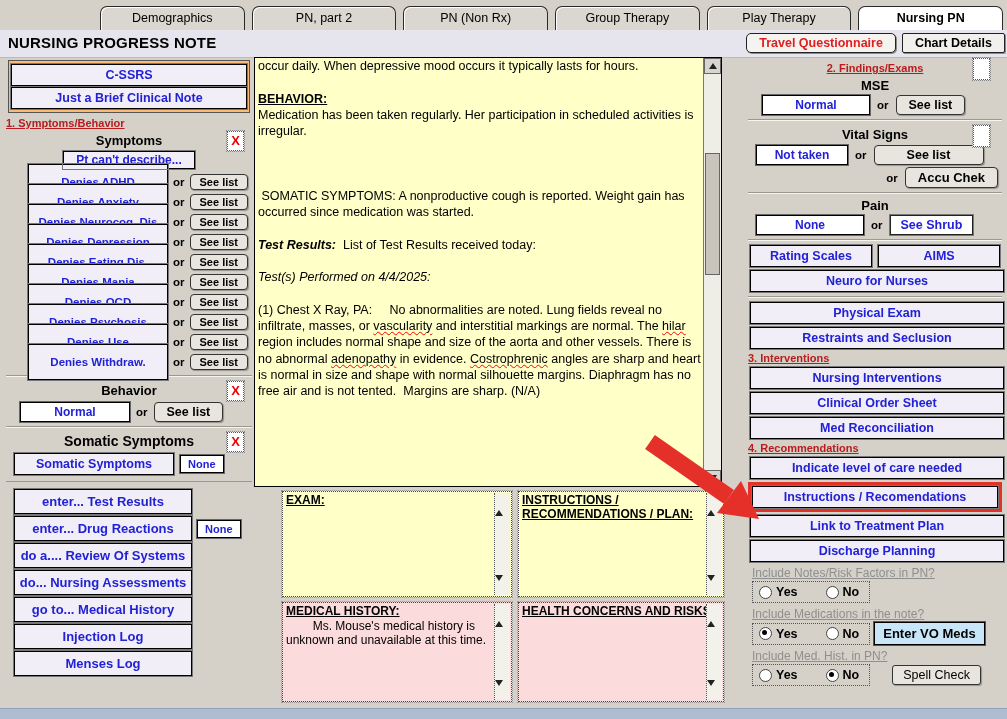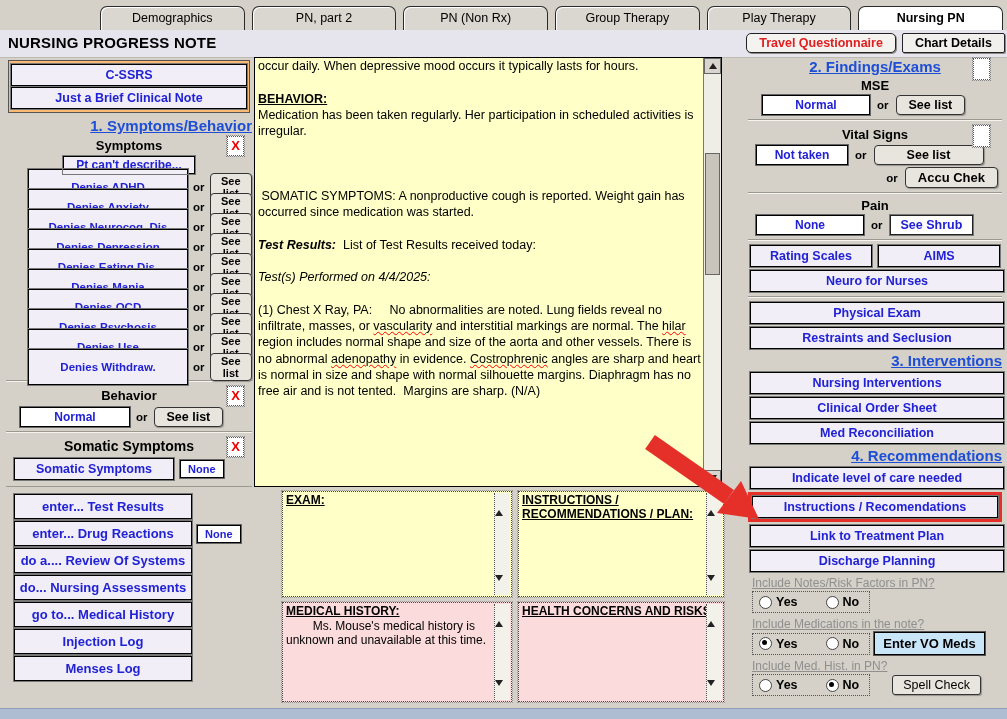--- a/index.html
+++ b/index.html
@@ -22,35 +22,35 @@
 
   
   .lav-btn{display:block;background:#f1eef7;border:1px solid #000;outline:1px solid #777;
            color:#2121d6;font-weight:bold;font-size:12.5px;text-align:center;padding:3px 2px;
            font-family:"Liberation Sans",sans-serif;width:100%;box-sizing:border-box;}
   .white-btn{background:#fff;border:1px solid #000;outline:1px solid #666;color:#2121d6;font-weight:bold;
              font-size:12px;text-align:center;padding:2px 6px;font-family:"Liberation Sans",sans-serif;}
   .seelist{background:#e8e5de;border:1px solid #333;border-radius:4px;color:#000;font-weight:bold;
            font-size:11px;padding:1px 9px;box-shadow:1px 1px 1px #96938c;font-family:"Liberation Sans",sans-serif;}
   .or{font-size:11.5px;font-weight:bold;color:#000;}
-  .red-header{color:#1d4ed8;font-weight:bold;font-size:15px;text-align:right;text-decoration:underline;}
+  .red-header{color:#b91c1c;font-weight:bold;font-size:11px;text-align:left;text-decoration:underline;}
   .bold-label{font-weight:bold;font-size:13px;color:#000;}
   .xbox{display:inline-block;width:15px;height:18px;background:#fff;border:1px dotted #555;outline:1px dotted #888;
         color:#e00;font-weight:bold;font-size:13px;text-align:center;line-height:18px;}
   .sep{border-top:1px solid #9b988f;border-bottom:1px solid #f6f4ef;margin:4px 0;}
 
   
   .col-left{position:absolute;left:6px;top:60px;width:246px;height:648px;}
   .group-box{border:1px solid #555;padding:2px;margin:0 2px 2px 2px;background:#fdba74;}
   .group-box .lav-btn{margin:1px 0;padding:3px 0;}
   .sym-hdr-row{position:relative;text-align:center;margin-top:2px;height:19px;}
   .sym-hdr-row .xbox{position:absolute;right:8px;top:0;}
   .ptbtn{width:132px;margin:1px auto 3px auto;padding:1px 0;font-size:12px;}
   .sym-row{display:flex;align-items:center;gap:5px;margin:1px 0 1px 22px;height:19px;}
-  .sym-row .sym-btn{width:160px;padding:11px 0;font-size:11.5px;flex:none;}
+  .sym-row .sym-btn{width:140px;padding:11px 0;font-size:11.5px;flex:none;}
   .value-row{display:flex;align-items:center;gap:6px;margin:2px 0 2px 14px;}
   .value-row .white-btn{width:110px;flex:none;}
   .value-row .seelist.big{font-size:12.5px;padding:2px 12px;}
   .somatic-row{display:flex;align-items:center;gap:6px;margin:2px 2px;}
   .somatic-row .lav-btn{width:160px;flex:none;margin-left:6px;}
   .none-btn{background:#fff;border:1px solid #000;outline:1px solid #666;color:#2121d6;font-weight:bold;font-size:11px;padding:2px 7px;}
   .nav-group{margin-top:6px;border-top:1px solid #9b988f;padding-top:5px;}
   .nav-row{display:flex;align-items:center;gap:5px;margin:2px 2px;}
   .nav-row .lav-btn{width:178px;flex:none;margin-left:6px;padding:4px 0;font-size:13px;}
 

